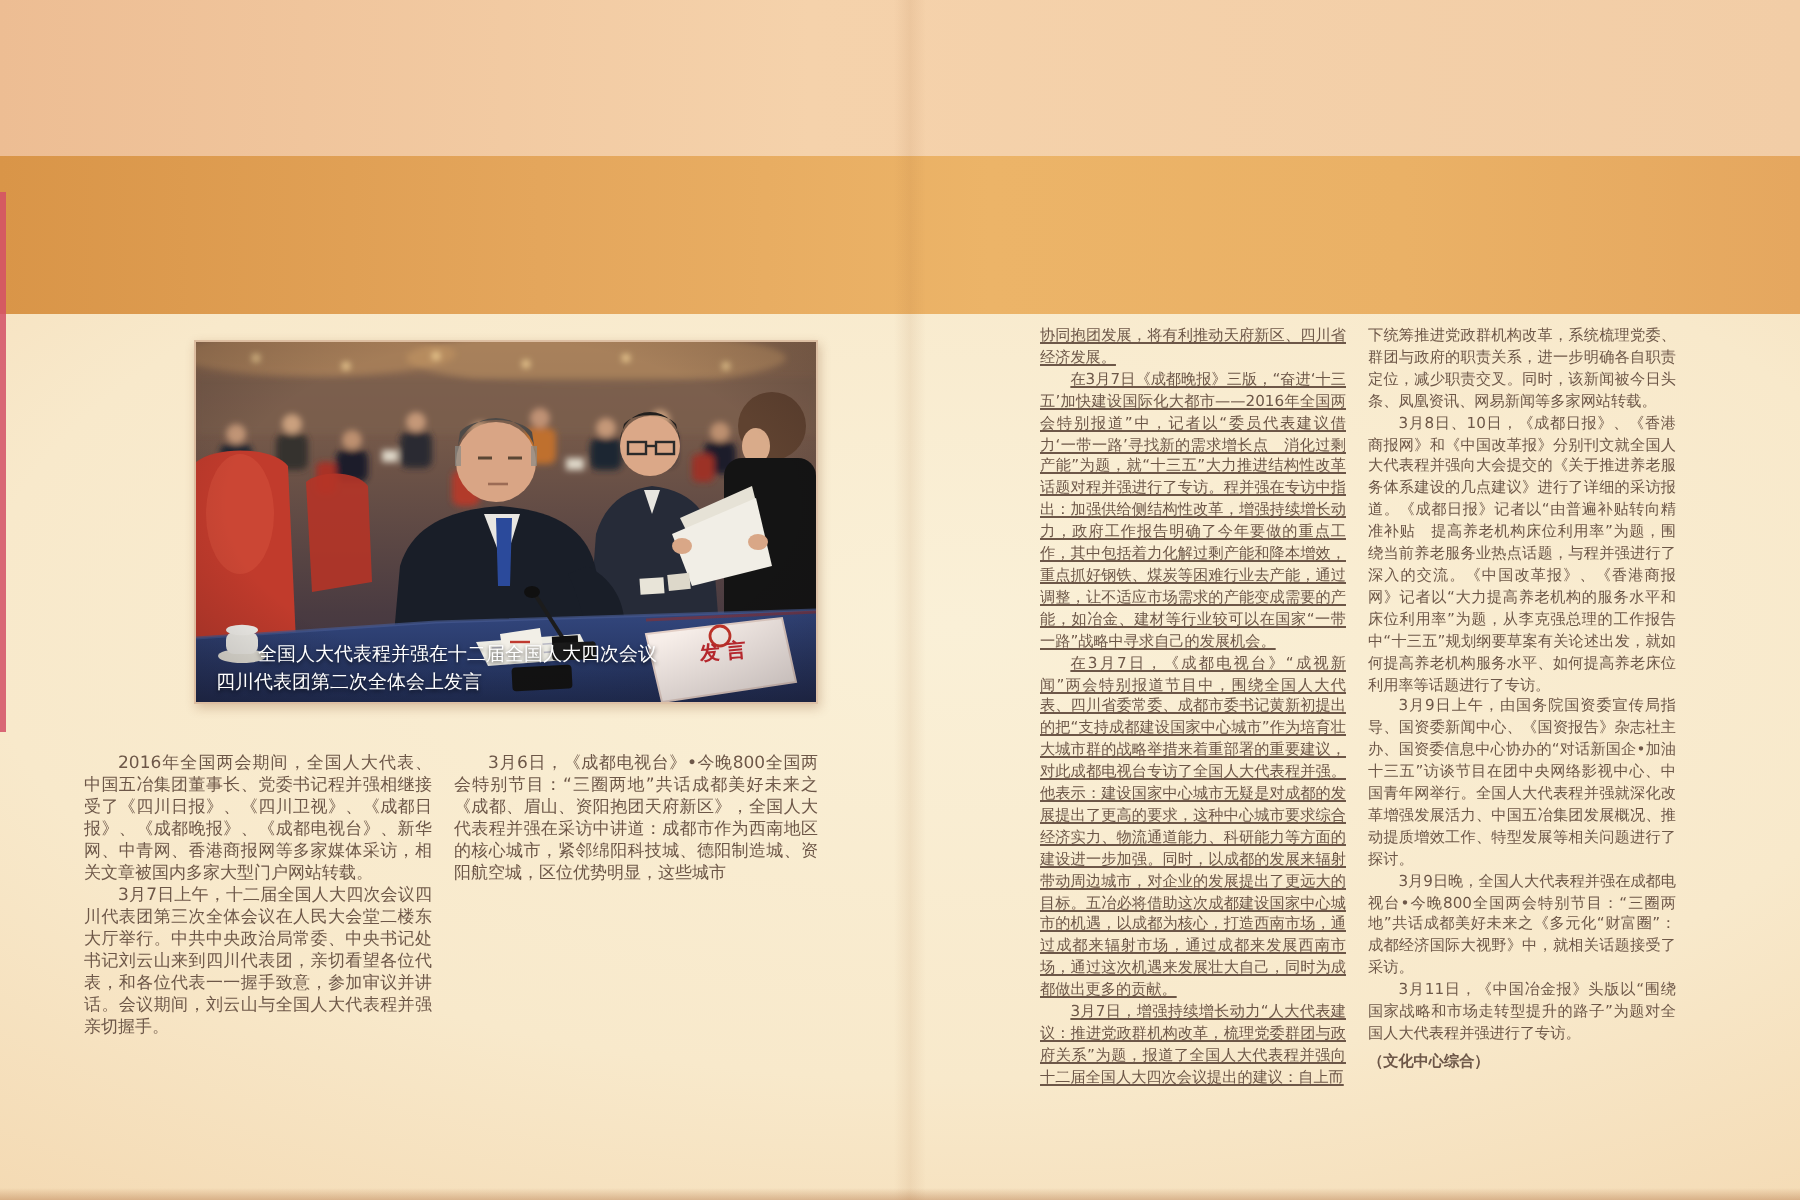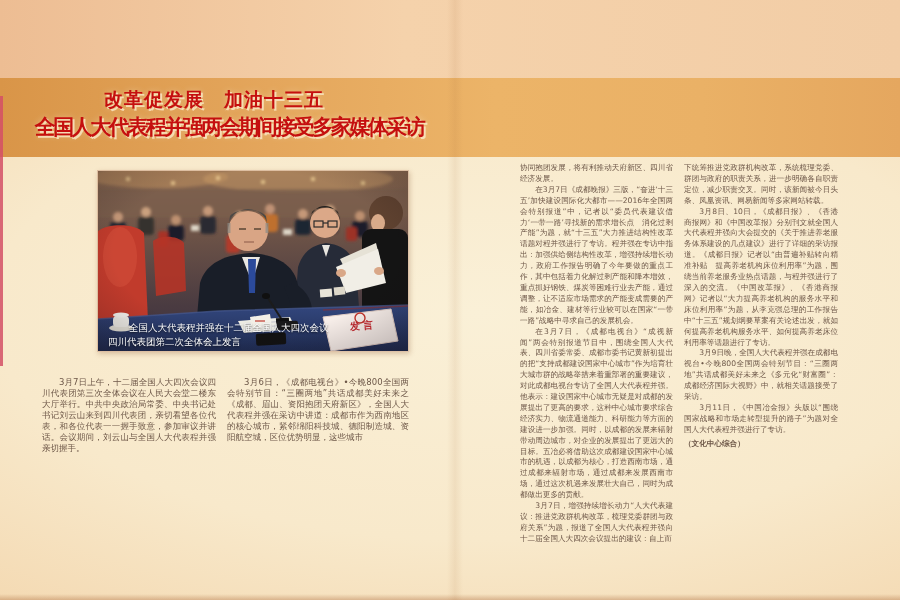--- a/index.html
+++ b/index.html
@@ -31,38 +31,34 @@
     text-shadow:0 1px 2px rgba(0,0,0,.7);white-space:nowrap;}
   .photo-caption .cap1{text-indent:21px;}
   .tent-text{position:absolute;left:252px;top:148px;color:#b5272d;font-size:10px;font-weight:bold;
     transform:rotate(-5deg);letter-spacing:3px;}
 
   .col{position:absolute;text-align:justify;color:#6d5748;}
   .col p{margin:0;}
   .col p.ind{text-indent:2em;}
   #col1{left:42px;top:377px;width:174px;font-size:8.5px;line-height:11px;}
   #col2{left:227px;top:377px;width:182px;font-size:8.5px;line-height:11px;}
-  #col3{left:520px;top:163px;width:153px;font-size:7.6px;line-height:10.9px;}
+  #col3{left:520px;top:163px;width:153px;font-size:7.6px;line-height:10.9px;text-decoration:underline;}
   #col4{left:684px;top:163px;width:154px;font-size:7.6px;line-height:10.9px;}
   .byline{text-align:left;font-weight:bold;margin-top:3px !important;text-indent:0 !important;padding-right:4px;}
 </style>
 </head>
 <body>
 
 <div id="spread">
   <div class="band-top"></div>
   <div class="band-title"></div>
   <div class="red-sliver"></div>
   <div class="fold"></div>
   <div class="bottom-edge"></div>
 
-  <div class="title-block">
-    <div class="title-line1">改革促发展　加油十三五</div>
-    <div class="title-line2">全国人大代表程并强两会期间接受多家媒体采访</div>
-  </div>
 
   <div class="photo-wrap">
     <svg width="310" height="180" viewBox="0 0 310 180">
       <defs>
         <linearGradient id="bgGrad" x1="0" y1="0" x2="0" y2="1">
           <stop offset="0" stop-color="#8a6950"></stop>
             <stop offset="0.35" stop-color="#6d5347"></stop>
           <stop offset="0.75" stop-color="#4a3b41"></stop>
             <stop offset="1" stop-color="#3c3140"></stop>
         </linearGradient>
@@ -176,34 +172,36 @@
       <rect x="0" y="0" width="310" height="180" fill="url(#vig)"></rect>
     </svg>
     <div class="photo-caption">
       <div class="cap1">全国人大代表程并强在十二届全国人大四次会议</div>
       <div class="cap2">四川代表团第二次全体会上发言</div>
     </div>
     <div class="tent-text">发言</div>
   </div>
 
   <div id="col1" class="col">
+    <p class="ind">2016年全国两会期间，全国人大代表、中国五冶集团董事长、党委书记程并强相继接受了《四川日报》、《四川卫视》、《成都日报》、《成都晚报》、《成都电视台》、新华网、中青网、香港商报网等多家媒体采访，相关文章被国内多家大型门户网站转载。</p>
     <p class="ind">3月7日上午，十二届全国人大四次会议四川代表团第三次全体会议在人民大会堂二楼东大厅举行。中共中央政治局常委、中央书记处书记刘云山来到四川代表团，亲切看望各位代表，和各位代表一一握手致意，参加审议并讲话。会议期间，刘云山与全国人大代表程并强亲切握手。</p>
   </div>
 
   <div id="col2" class="col">
     <p class="ind">3月6日，《成都电视台》•今晚800全国两会特别节目：“三圈两地”共话成都美好未来之《成都、眉山、资阳抱团天府新区》，全国人大代表程并强在采访中讲道：成都市作为西南地区的核心城市，紧邻绵阳科技城、德阳制造城、资阳航空城，区位优势明显，这些城市</p>
   </div>
 
   <div id="col3" class="col">
     <p>协同抱团发展，将有利推动天府新区、四川省经济发展。</p>
     <p class="ind">在3月7日《成都晚报》三版，“奋进‘十三五’加快建设国际化大都市——2016年全国两会特别报道”中，记者以“委员代表建议借力‘一带一路’寻找新的需求增长点　消化过剩产能”为题，就“十三五”大力推进结构性改革话题对程并强进行了专访。程并强在专访中指出：加强供给侧结构性改革，增强持续增长动力，政府工作报告明确了今年要做的重点工作，其中包括着力化解过剩产能和降本增效，重点抓好钢铁、煤炭等困难行业去产能，通过调整，让不适应市场需求的产能变成需要的产能，如冶金、建材等行业较可以在国家“一带一路”战略中寻求自己的发展机会。</p>
     <p class="ind">在3月7日，《成都电视台》“成视新闻”两会特别报道节目中，围绕全国人大代表、四川省委常委、成都市委书记黄新初提出的把“支持成都建设国家中心城市”作为培育壮大城市群的战略举措来着重部署的重要建议，对此成都电视台专访了全国人大代表程并强。他表示：建设国家中心城市无疑是对成都的发展提出了更高的要求，这种中心城市要求综合经济实力、物流通道能力、科研能力等方面的建设进一步加强。同时，以成都的发展来辐射带动周边城市，对企业的发展提出了更远大的目标。五冶必将借助这次成都建设国家中心城市的机遇，以成都为核心，打造西南市场，通过成都来辐射市场，通过成都来发展西南市场，通过这次机遇来发展壮大自己，同时为成都做出更多的贡献。</p>
     <p class="ind">3月7日，增强持续增长动力“人大代表建议：推进党政群机构改革，梳理党委群团与政府关系”为题，报道了全国人大代表程并强向十二届全国人大四次会议提出的建议：自上而</p>
   </div>
 
   <div id="col4" class="col">
     <p>下统筹推进党政群机构改革，系统梳理党委、群团与政府的职责关系，进一步明确各自职责定位，减少职责交叉。同时，该新闻被今日头条、凤凰资讯、网易新闻等多家网站转载。</p>
     <p class="ind">3月8日、10日，《成都日报》、《香港商报网》和《中国改革报》分别刊文就全国人大代表程并强向大会提交的《关于推进养老服务体系建设的几点建议》进行了详细的采访报道。《成都日报》记者以“由普遍补贴转向精准补贴　提高养老机构床位利用率”为题，围绕当前养老服务业热点话题，与程并强进行了深入的交流。《中国改革报》、《香港商报网》记者以“大力提高养老机构的服务水平和床位利用率”为题，从李克强总理的工作报告中“十三五”规划纲要草案有关论述出发，就如何提高养老机构服务水平、如何提高养老床位利用率等话题进行了专访。</p>
+    <p class="ind">3月9日上午，由国务院国资委宣传局指导、国资委新闻中心、《国资报告》杂志社主办、国资委信息中心协办的“对话新国企•加油十三五”访谈节目在团中央网络影视中心、中国青年网举行。全国人大代表程并强就深化改革增强发展活力、中国五冶集团发展概况、推动提质增效工作、特型发展等相关问题进行了探讨。</p>
     <p class="ind">3月9日晚，全国人大代表程并强在成都电视台•今晚800全国两会特别节目：“三圈两地”共话成都美好未来之《多元化“财富圈”：成都经济国际大视野》中，就相关话题接受了采访。</p>
     <p class="ind">3月11日，《中国冶金报》头版以“围绕国家战略和市场走转型提升的路子”为题对全国人大代表程并强进行了专访。</p>
     <p class="byline">（文化中心综合）</p>
   </div>
 </div>
 
 </body></html>

